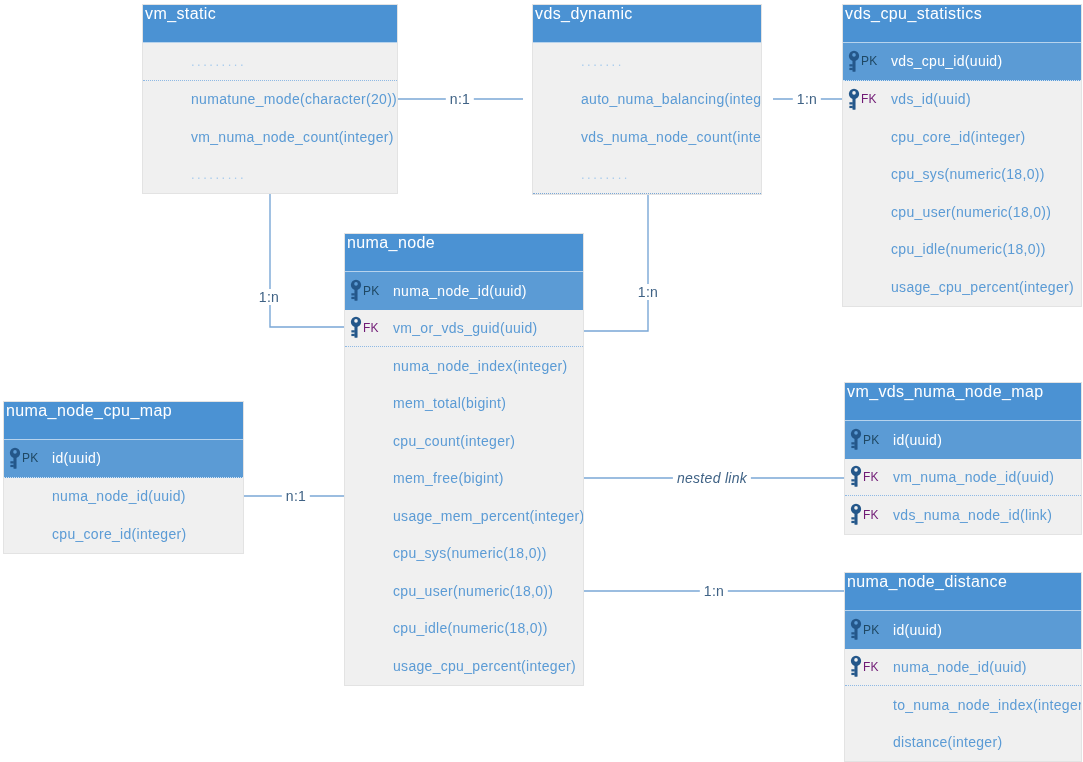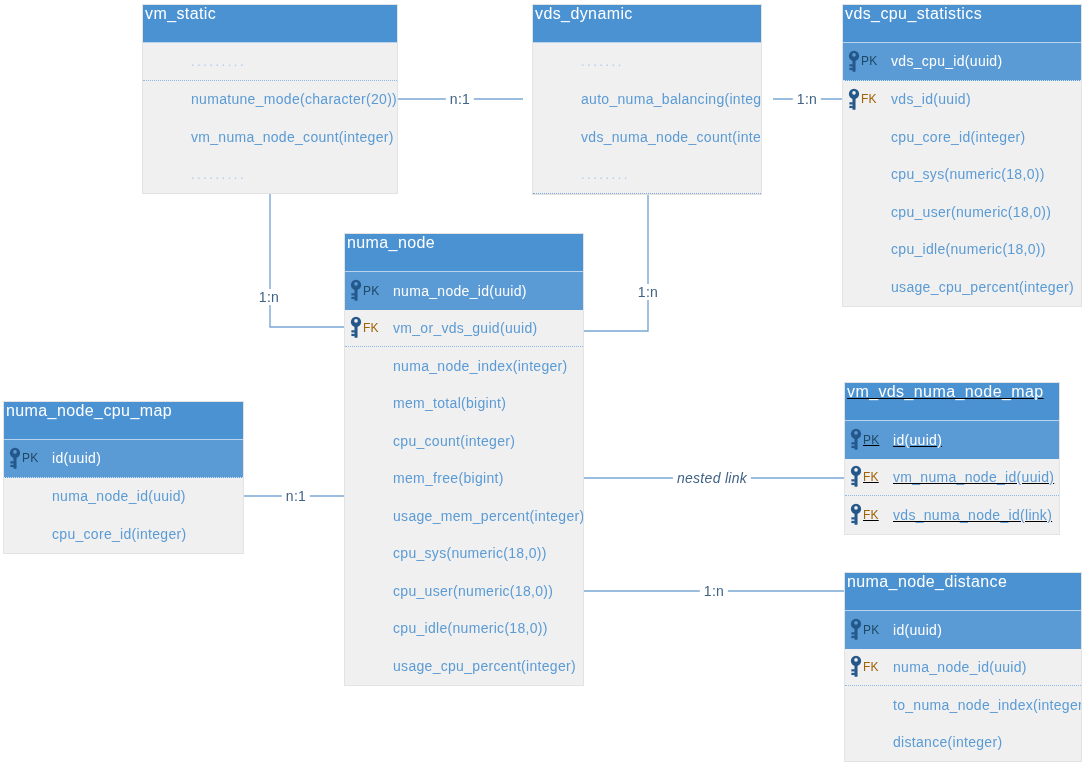--- a/index.html
+++ b/index.html
@@ -11,21 +11,21 @@
   .row { height:37.5px; display:flex; align-items:center; font-size:14px; letter-spacing:.3px;
          color:#5b9bd5; box-sizing:border-box; overflow:hidden; white-space:nowrap; }
   .row.pk { background:#5b9bd5; color:#ffffff; --rowbg:#5b9bd5; }
   .row.fk, .row.field, .row.dots { --rowbg:#f0f0f0; }
   .row.sep { border-bottom:1px dotted #8fb9e4; }
   .row.pk.sep { border-bottom:1px dotted #d3e5f6; }
   .keywrap { flex:0 0 48px; width:48px; padding-left:5px; box-sizing:border-box;
              display:flex; align-items:center; gap:1px; }
   .keylabel { font-size:12px; letter-spacing:.2px; }
   .row.pk .keylabel { color:#1f4864; }
-  .row.fk .keylabel { color:#a16207;text-align:center; }
+  .row.fk .keylabel { color:#701a75;text-align:center; }
   .row.nokey { padding-left:48px; }
   .row.dots { color:#a9cced; font-size:13px; letter-spacing:2.5px; }
   .erd-table.dotted-bottom { border-bottom:1px dotted #7aa7d6; }
   .clabel { position:absolute; transform:translate(-50%,-50%); background:#ffffff; color:#3f6285;
             font-size:14px; letter-spacing:.3px; padding:0 4px; z-index:5; white-space:nowrap; }
   .keyicon { display:block; flex:0 0 12px; }
 </style>
 </head>
 <body>
 
@@ -194,21 +194,21 @@
         </span>
         <span>id(uuid)</span>
       </div>
       <div class="row field nokey">
         <span>numa_node_id(uuid)</span>
       </div>
       <div class="row field nokey">
         <span>cpu_core_id(integer)</span>
       </div>
     </div>
-    <div class="erd-table" style="left: 845px; top: 383px; width: 214px; text-decoration: underline;">
+    <div class="erd-table" style="left: 845px; top: 383px; width: 236px;">
       <div class="hdr" style="background: rgb(75, 146, 211);">
         <span>vm_vds_numa_node_map</span>
       </div>
       <div class="row pk">
         <span class="keywrap">
           <svg viewBox="0 0 14 26" width="12" height="23" class="keyicon">
             <circle cx="7" cy="6.5" r="6" fill="#24578a"></circle>
             <circle cx="7" cy="5.3" r="2.1" fill="var(--rowbg)"></circle>
             <rect x="5.2" y="11" width="3.6" height="14" rx="1" fill="#24578a"></rect>
             <rect x="1.6" y="16.2" width="4" height="2.6" fill="#24578a"></rect>

